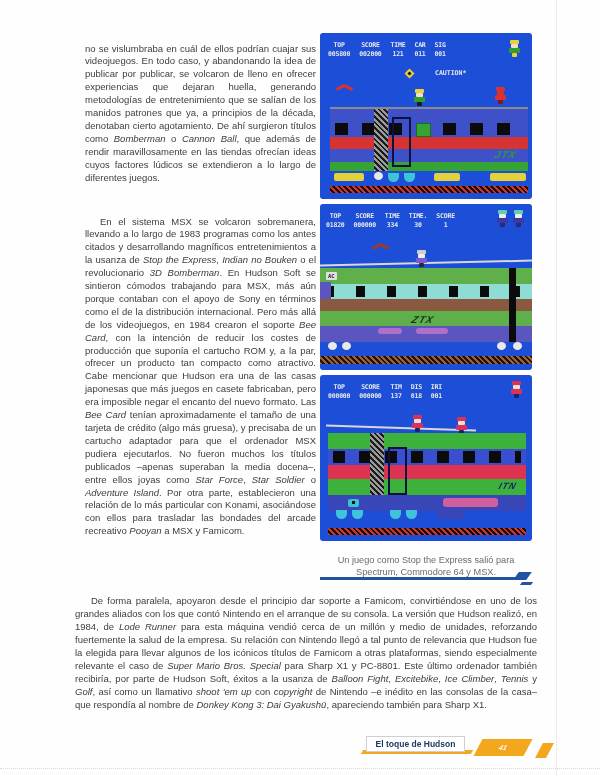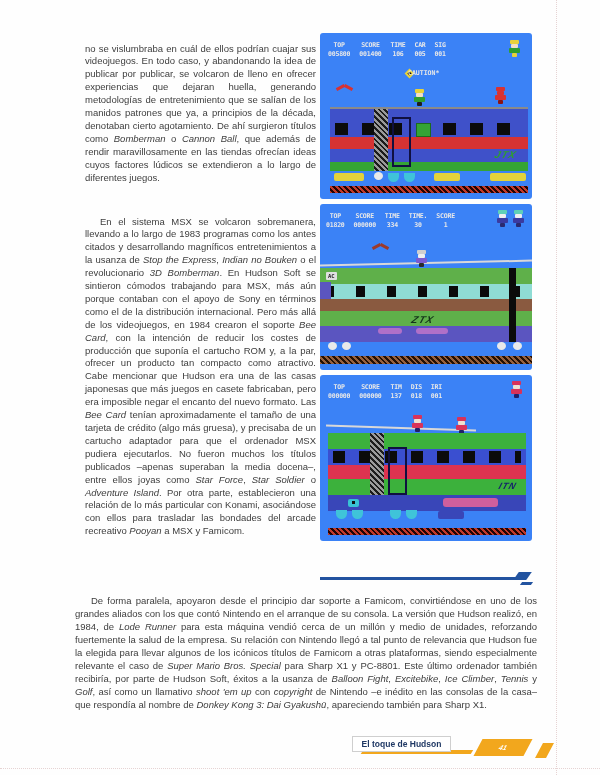--- a/index.html
+++ b/index.html
@@ -13,21 +13,21 @@
   .caption{position:absolute;left:320px;top:546px;width:212px;text-align:center;
            color:#6b6b6b;font-size:9.2px;line-height:11.5px;}
 
   
   .swoosh{position:absolute;left:320px;top:572px;width:212px;height:14px;}
   .swoosh .bar{position:absolute;left:0;right:12px;top:5px;height:3px;background:#2253a0;}
   .swoosh .tipA{position:absolute;right:3px;top:0;width:13px;height:8px;background:#2253a0;transform:skewX(-35deg);}
   .swoosh .tipB{position:absolute;right:0;top:10px;width:11px;height:3px;background:#2253a0;transform:skewX(-35deg);}
 
   
-  .scene{position:absolute;left:320px;width:212px;height:166px;background:#3b82f6;border-radius:3px;overflow:hidden;}
+  .scene{position:absolute;left:320px;width:212px;height:166px;background:#1d4ed8;border-radius:3px;overflow:hidden;}
   .s1{top:33px}.s2{top:204px}.s3{top:375px}
   .hud{position:absolute;display:flex;gap:9px;color:#e8e8e8;
        font-family:"DejaVu Sans Mono",monospace;font-weight:bold;font-size:6.5px;letter-spacing:-0.2px;}
   .hud .col{display:flex;flex-direction:column;align-items:center;gap:1px;}
   .hudtext{position:absolute;color:#e8e8e8;font-family:"DejaVu Sans Mono",monospace;font-weight:bold;font-size:6.5px;}
   .diamond{position:absolute;width:7px;height:7px;background:#e8d23a;transform:rotate(45deg);}
   .diamond i{position:absolute;left:2px;top:2px;width:3px;height:3px;background:#0b0b0b;display:block;}
   .spr{position:absolute;width:11px;}
   .spr div{border-radius:1px;}
   .spr .hair{height:4px;margin:0 1px;}
@@ -53,21 +53,21 @@
   .track.red{background:repeating-linear-gradient(45deg,#c0392b 0 2px,#220404 2px 4px);}
   .track.brown{background:repeating-linear-gradient(45deg,#96603e 0 2px,#241003 2px 4px);height:8px;}
   .badge{position:absolute;background:#e0e0e0;color:#2a2a2a;font-weight:bold;font-size:5.5px;
          padding:1px 2px;border-radius:1px;font-family:"DejaVu Sans Mono",monospace;}
   .blob{position:absolute;background:#b070c8;height:6px;border-radius:3px;}
   .eye{position:absolute;width:11px;height:8px;background:#39c2d4;border-radius:2px;}
   .eye i{position:absolute;left:4px;top:2px;width:3px;height:3px;background:#111;display:block;}
   .greenbox{position:absolute;background:#35a435;border:1px solid #1d6b1d;}
 
   
-  .f-label{position:absolute;left:352px;top:736px;width:97px;height:14px;background:#fff;border:1px solid #cfcfcf;
+  .f-label{position:absolute;left:366px;top:736px;width:97px;height:14px;background:#fff;border:1px solid #cfcfcf;
            display:flex;align-items:center;justify-content:center;font-weight:bold;font-size:8.5px;color:#1f3864;}
   .f-underbar{position:absolute;left:362px;top:750px;width:110px;height:4px;background:#f2a71d;transform:skewX(-32deg);}
   .f-page{position:absolute;left:478px;top:739px;width:50px;height:17px;background:#f2a71d;transform:skewX(-28deg);
           display:flex;align-items:center;justify-content:center;font-weight:bold;font-size:7px;color:#fff;}
   .f-slash{position:absolute;left:539px;top:743px;width:11px;height:15px;background:#f2a71d;transform:skewX(-28deg);}
 
   
   .guide-v{position:absolute;left:556px;top:0;height:775px;border-left:1px dotted #e6d3d3;}
   .guide-h{position:absolute;left:0;top:768px;width:600px;border-top:1px dotted #e6d3d3;}
 </style>
@@ -80,45 +80,45 @@
   <p id="p2" class="para"><span>En el sistema MSX se volcaron sobremanera, llevando a lo largo de 1983 programas como los antes citados y desarrollando magníficos entretenimientos a la usanza de </span><span class="it">Stop the Express</span><span>, </span><span class="it">Indian no Bouken</span><span> o el revolucionario </span><span class="it">3D Bomberman</span><span>. En Hudson Soft se sintieron cómodos trabajando para MSX, más aún porque contaban con el apoyo de Sony en términos como el de la distribución internacional. Pero más allá de los videojuegos, en 1984 crearon el soporte </span><span class="it">Bee Card</span><span>, con la intención de reducir los costes de producción que suponía el cartucho ROM y, a la par, ofrecer un producto tan compacto como atractivo. Cabe mencionar que Hudson era una de las casas japonesas que más juegos en casete fabricaban, pero era imposible negar el encanto del nuevo formato. Las </span><span class="it">Bee Card</span><span> tenían aproximadamente el tamaño de una tarjeta de crédito (algo más gruesa), y precisaba de un cartucho adaptador para que el ordenador MSX pudiera ejecutarlos. No fueron muchos los títulos publicados –apenas superaban la media docena–, entre ellos joyas como </span><span class="it">Star Force</span><span>, </span><span class="it">Star Soldier</span><span> o </span><span class="it">Adventure Island</span><span>. Por otra parte, establecieron una relación de lo más particular con Konami, asociándose con ellos para trasladar las bondades del arcade recreativo </span><span class="it">Pooyan</span><span> a MSX y Famicom.</span></p>
 
   <div class="scene s1">
     <div class="hud" style="left:8px;top:8px;">
       <div class="col">
           <span>TOP</span>
           <span>005800</span>
         </div>
       <div class="col">
           <span>SCORE</span>
-          <span>001400</span>
+          <span>002000</span>
         </div>
       <div class="col">
           <span>TIME</span>
-          <span>106</span>
+          <span>121</span>
         </div>
       <div class="col">
           <span>CAR</span>
-          <span>005</span>
+          <span>011</span>
         </div>
       <div class="col">
           <span>SIG</span>
           <span>001</span>
         </div>
     </div>
     <div class="spr" style="right:12px;top:7px;">
       <div class="hair" style="background:#e8d23a"></div>
         <div class="face" style="background:#f1e0c6"></div>
       <div class="torso" style="background:#2f9e2f"></div>
         <div class="legs" style="background:#e8d23a"></div>
     </div>
     <div class="diamond" style="left:86px;top:37px;">
         <i></i>
       </div>
-    <div class="hudtext" style="left:88px;top:36px;">CAUTION*</div>
+    <div class="hudtext" style="left:115px;top:36px;">CAUTION*</div>
     <div class="bird" style="left:16px;top:50px;">
       <div class="w1" style="background:#d83232"></div>
         <div class="w2" style="background:#d83232"></div>
     </div>
     <div class="spr" style="left:94px;top:56px;">
       <div class="hair" style="background:#e8d23a"></div>
         <div class="face" style="background:#f1e0c6"></div>
       <div class="torso" style="background:#2f9e2f"></div>
         <div class="legs" style="background:#1d1d1d"></div>
     </div>
@@ -275,20 +275,21 @@
       <div class="logo" style="right:10px;top:48px;color:#16226b;font-size:9px;">ITN</div>
     </div>
     <div class="wheel-c" style="left:16px;top:135px;"></div>
     <div class="wheel-c" style="left:32px;top:135px;"></div>
     <div class="wheel-c" style="left:70px;top:135px;"></div>
     <div class="wheel-c" style="left:86px;top:135px;"></div>
     <div class="bumper" style="left:118px;top:136px;width:26px;background:#3946b8;"></div>
     <div class="track red" style="left:8px;right:6px;bottom:6px;"></div>
   </div>
 
+  <p class="caption">Un juego como Stop the Express salió para Spectrum, Commodore 64 y MSX.</p>
   <div class="swoosh">
     <div class="bar"></div>
       <div class="tipA"></div>
       <div class="tipB"></div>
   </div>
 
   <p id="p3" class="para"><span>De forma paralela, apoyaron desde el principio dar soporte a Famicom, convirtiéndose en uno de los grandes aliados con los que contó Nintendo en el arranque de su consola. La versión que Hudson realizó, en 1984, de </span><span class="it">Lode Runner</span><span> para esta máquina vendió cerca de un millón y medio de unidades, reforzando fuertemente la salud de la empresa. Su relación con Nintendo llegó a tal punto de relevancia que Hudson fue la elegida para llevar algunos de los icónicos títulos de Famicom a otras plataformas, siendo especialmente relevante el caso de </span><span class="it">Super Mario Bros. Special</span><span> para Sharp X1 y PC-8801. Este último ordenador también recibiría, por parte de Hudson Soft, éxitos a la usanza de </span><span class="it">Balloon Fight</span><span>, </span><span class="it">Excitebike</span><span>, </span><span class="it">Ice Climber</span><span>, </span><span class="it">Tennis</span><span> y </span><span class="it">Golf</span><span>, así como un llamativo </span><span class="it">shoot 'em up</span><span> con </span><span class="it">copyright</span><span> de Nintendo –e inédito en las consolas de la casa– que respondía al nombre de </span><span class="it">Donkey Kong 3: Dai Gyakushū</span><span>, apareciendo también para Sharp X1.</span></p>
 
   <div class="f-underbar"></div>
   <div class="f-label">El toque de Hudson</div>

